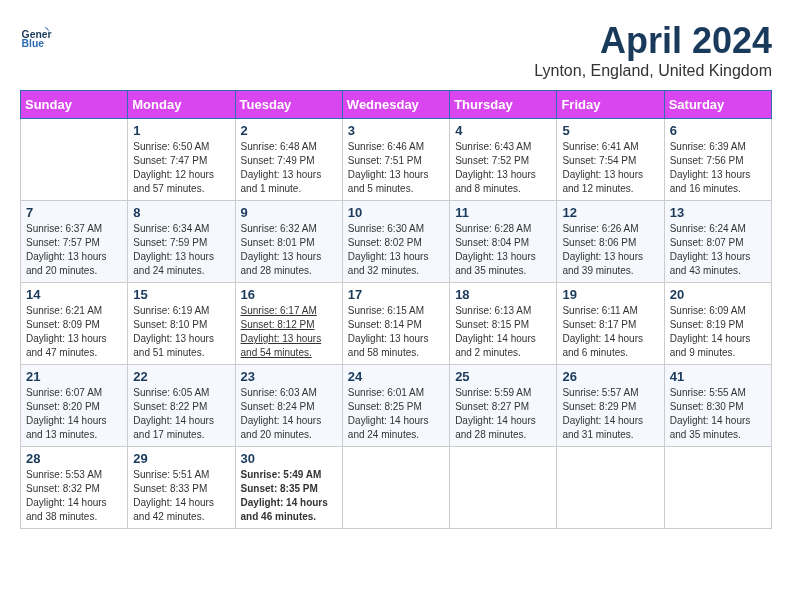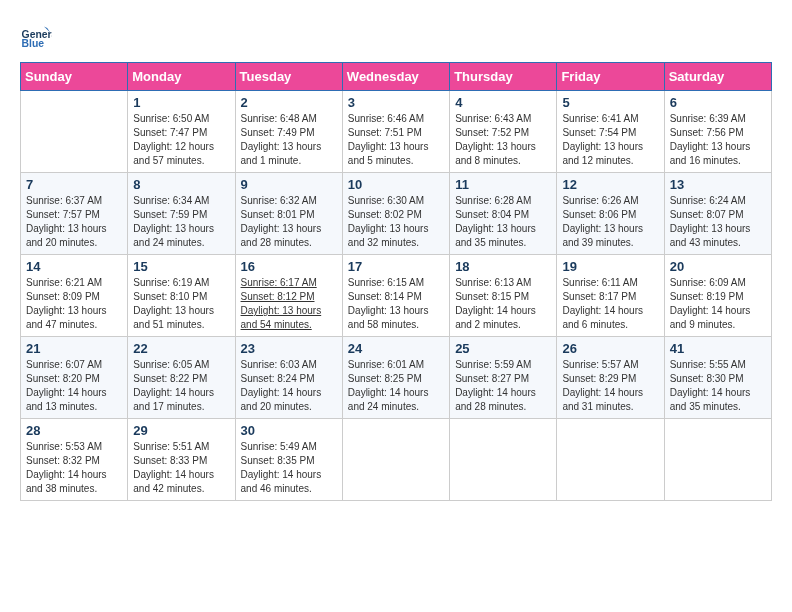--- a/index.html
+++ b/index.html
@@ -36,21 +36,21 @@
     .location {
       font-size: 16px;
       color: #333;
     }
     table {
       width: 100%;
       border-collapse: collapse;
       font-size: 11px;
     }
     thead tr th {
-      background: #ec4899;
+      background: #d946ef;
       color: #fff;
       padding: 6px 4px;
       text-align: left;
       font-size: 13px;
       font-weight: bold;
       border: 1px solid #2e6db4;
     }
     tbody tr td {
       border: 1px solid #ccc;
       vertical-align: top;
@@ -79,20 +79,24 @@
 </head>
 <body>
 
 <div class="header">
   <div class="logo">
     <svg class="logo-icon" viewBox="0 0 40 40">
       <text x="2" y="22" font-size="13" font-weight="bold" fill="#1a3a5c">General</text>
       <text x="2" y="34" font-size="13" font-weight="bold" fill="#2e6db4">Blue</text>
       <polygon points="30,8 38,16 34,10" fill="#2e6db4"></polygon>
     </svg>
+  </div>
+  <div class="title-area">
+    <div class="month-title">April 2024</div>
+    <div class="location">Lynton, England, United Kingdom</div>
   </div>
 </div>
 
 <table>
   <thead>
     <tr id="weekday-header">
     <th>Sunday</th>
         <th>Monday</th>
         <th>Tuesday</th>
         <th>Wednesday</th>
@@ -310,21 +314,21 @@
         </td>
         <td>
           <div class="day-number">29</div>
           <div class="day-info" style="white-space: pre-line;">Sunrise: 5:51 AM
 Sunset: 8:33 PM
 Daylight: 14 hours
 and 42 minutes.</div>
         </td>
         <td>
           <div class="day-number">30</div>
-          <div class="day-info" style="white-space: pre-line;">Sunrise: 5:49 AM
+          <div class="day-info" style="white-space: pre-line; font-weight: bold;">Sunrise: 5:49 AM
 Sunset: 8:35 PM
 Daylight: 14 hours
 and 46 minutes.</div>
         </td>
         <td class="empty"></td>
         <td class="empty"></td>
         <td class="empty"></td>
         <td class="empty"></td>
       </tr>
     </tbody>

